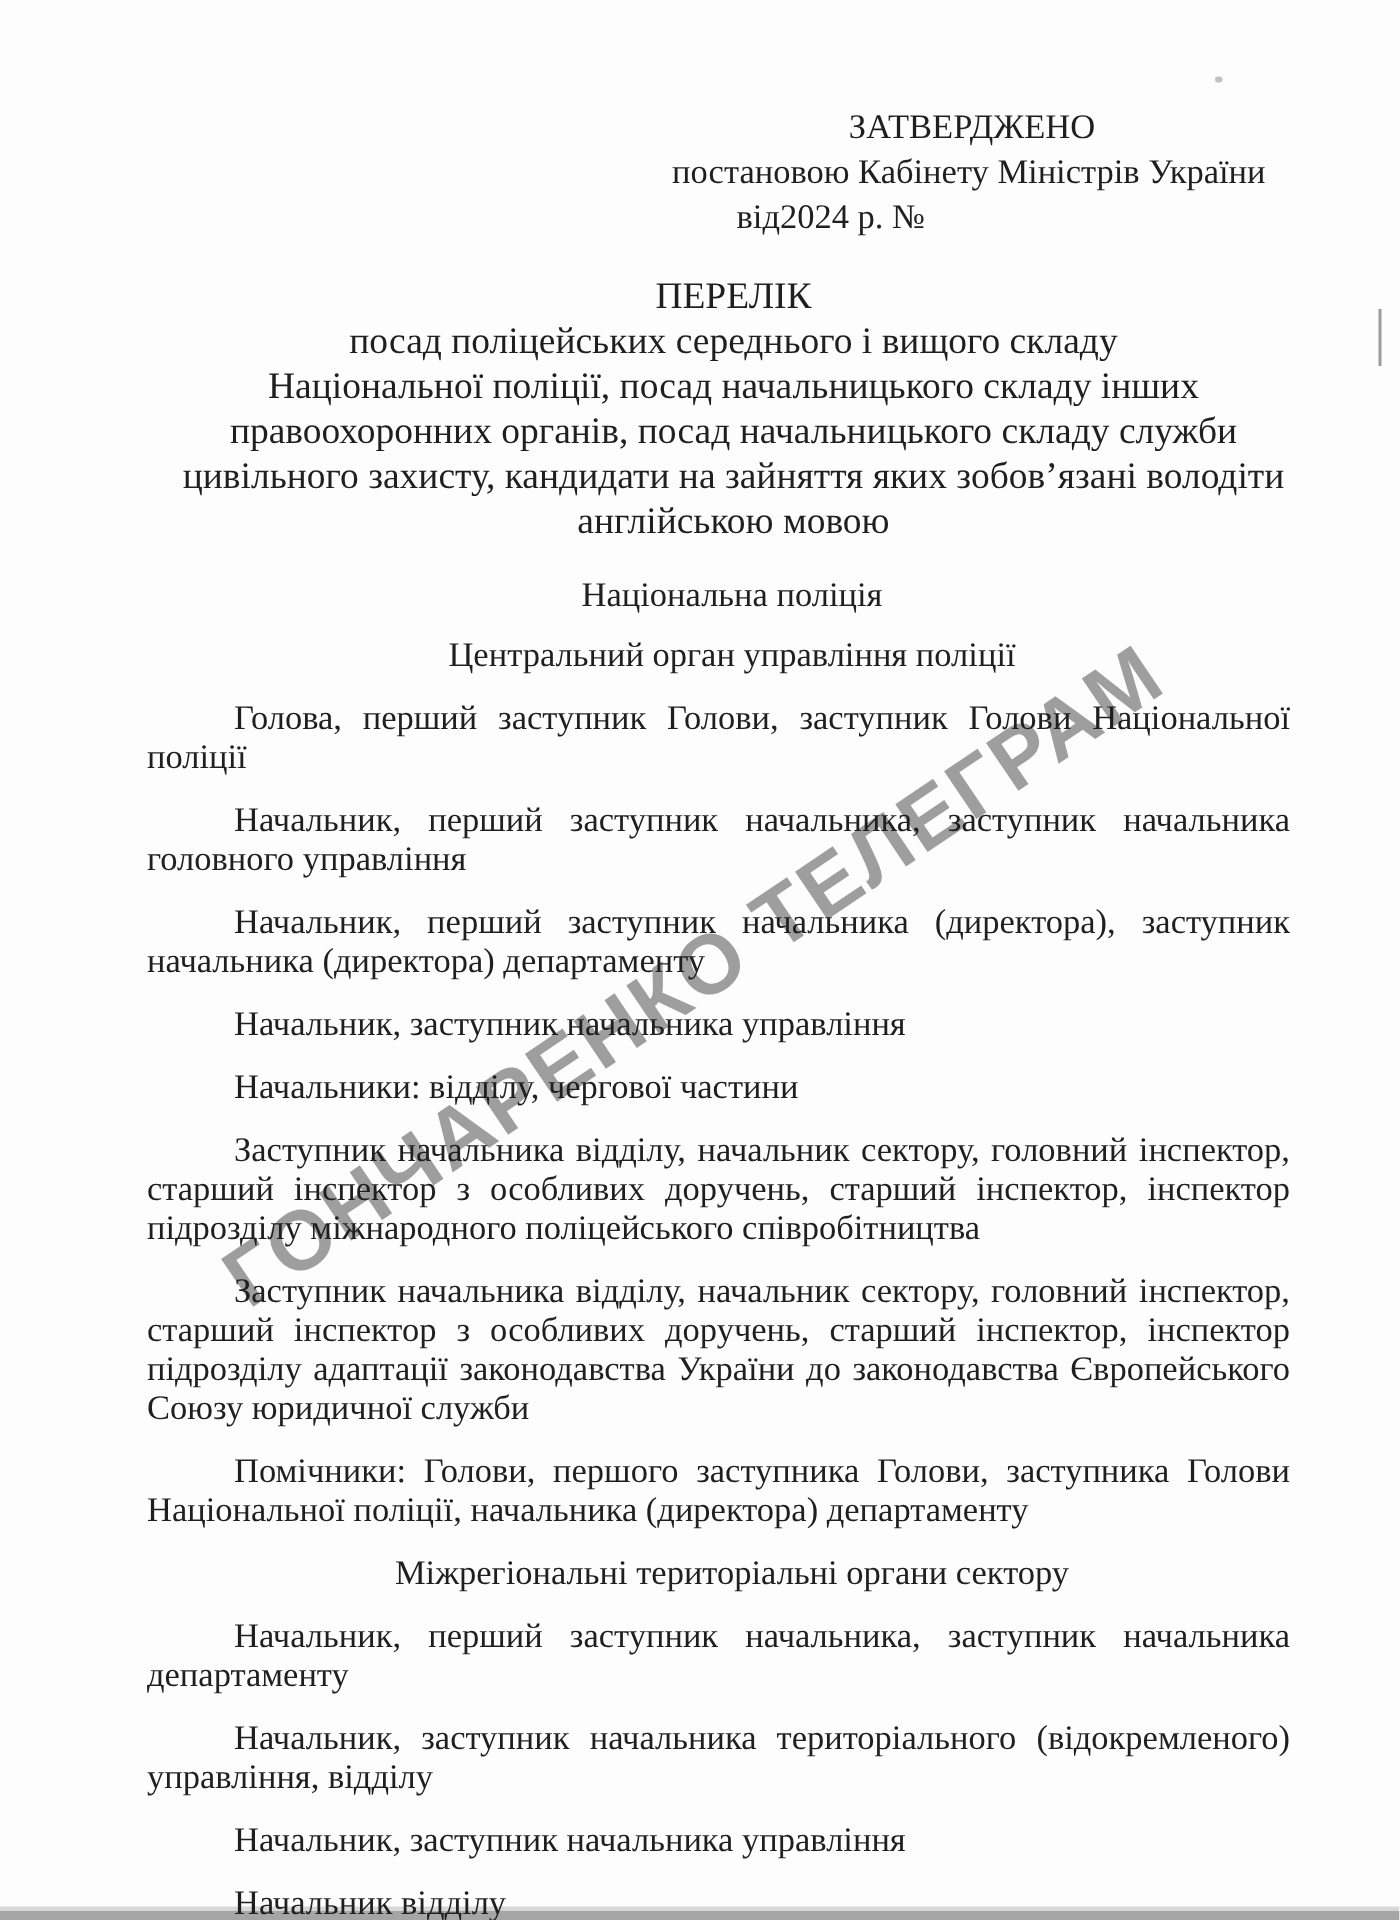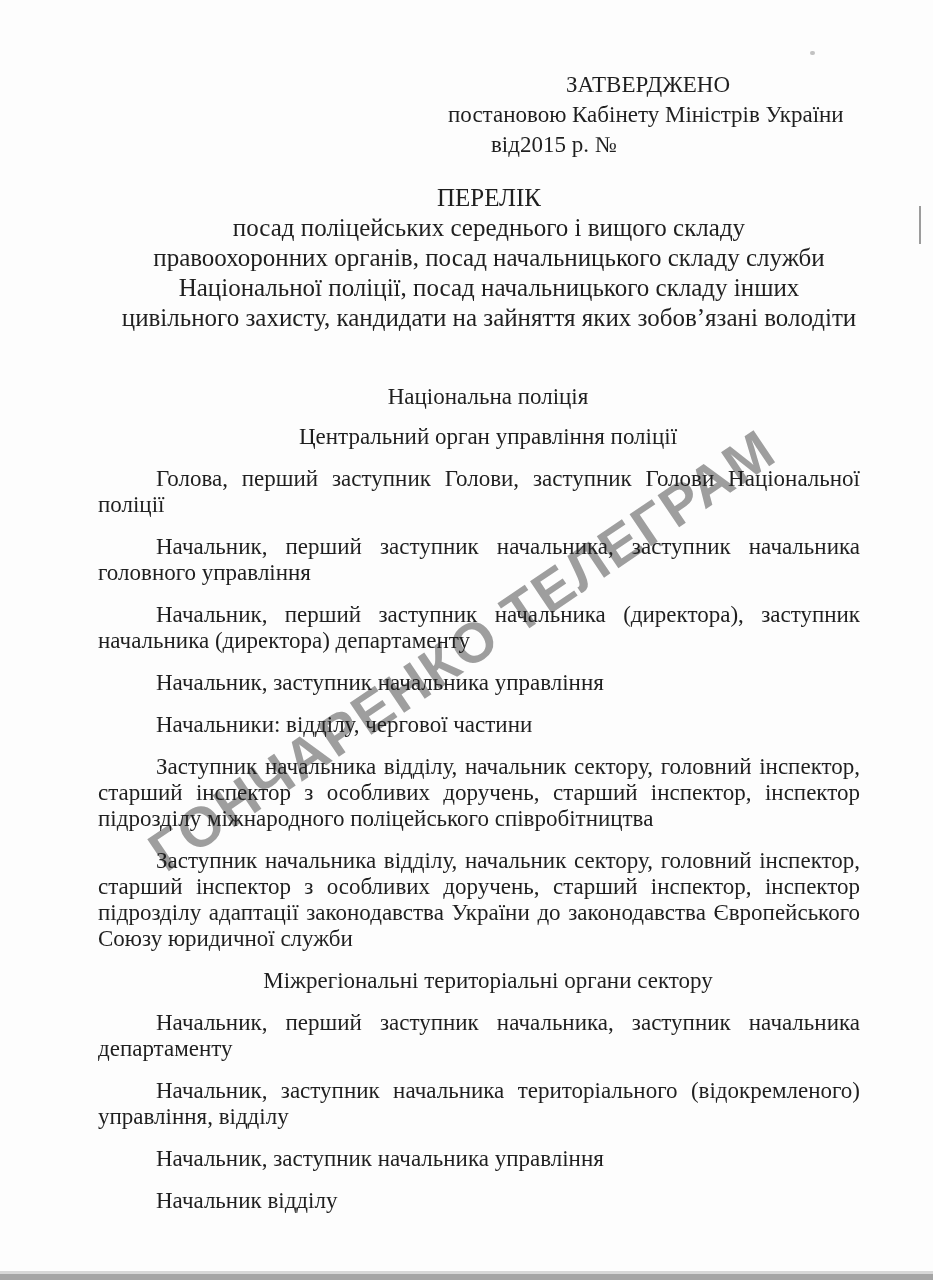--- a/index.html
+++ b/index.html
@@ -123,44 +123,46 @@
 
 <div class="page">
 
   <div class="watermark">ГОНЧАРЕНКО ТЕЛЕГРАМ</div>
 
   <div class="approval">
     <div class="line1">ЗАТВЕРДЖЕНО</div>
     <div class="line2">постановою Кабінету Міністрів України</div>
     <div class="line3">
       <span>від</span>
-      <span>2015 р. №</span>
+      <span>2024 р. №</span>
     </div>
   </div>
 
   <div class="title-block">
     <div>ПЕРЕЛІК</div>
     <div>
         <div>посад поліцейських середнього і вищого складу</div>
+        <div>Національної поліції, посад начальницького складу інших</div>
         <div>правоохоронних органів, посад начальницького складу служби</div>
-        <div>Національної поліції, посад начальницького складу інших</div>
         <div>цивільного захисту, кандидати на зайняття яких зобов’язані володіти</div>
+        <div>англійською мовою</div>
       </div>
   </div>
 
   <div class="doc-body">
       <h3>Національна поліція</h3>
       <h3>Центральний орган управління поліції</h3>
       <p>Голова, перший заступник Голови, заступник Голови Національної поліції</p>
       <p>Начальник, перший заступник начальника, заступник начальника головного управління</p>
       <p>Начальник, перший заступник начальника (директора), заступник начальника (директора) департаменту</p>
       <p>Начальник, заступник начальника управління</p>
       <p>Начальники: відділу, чергової частини</p>
       <p>Заступник начальника відділу, начальник сектору, головний інспектор, старший інспектор з особливих доручень, старший інспектор, інспектор підрозділу міжнародного поліцейського співробітництва</p>
       <p>Заступник начальника відділу, начальник сектору, головний інспектор, старший інспектор з особливих доручень, старший інспектор, інспектор підрозділу адаптації законодавства України до законодавства Європейського Союзу юридичної служби</p>
+      <p>Помічники: Голови, першого заступника Голови, заступника Голови Національної поліції, начальника (директора) департаменту</p>
       <h3>Міжрегіональні територіальні органи сектору</h3>
       <p>Начальник, перший заступник начальника, заступник начальника департаменту</p>
       <p>Начальник, заступник начальника територіального (відокремленого) управління, відділу</p>
       <p>Начальник, заступник начальника управління</p>
       <p>Начальник відділу</p>
     </div>
 
   <div class="artifact-dot"></div>
   <div class="artifact-line"></div>
   <div class="footer-bar-light"></div>

